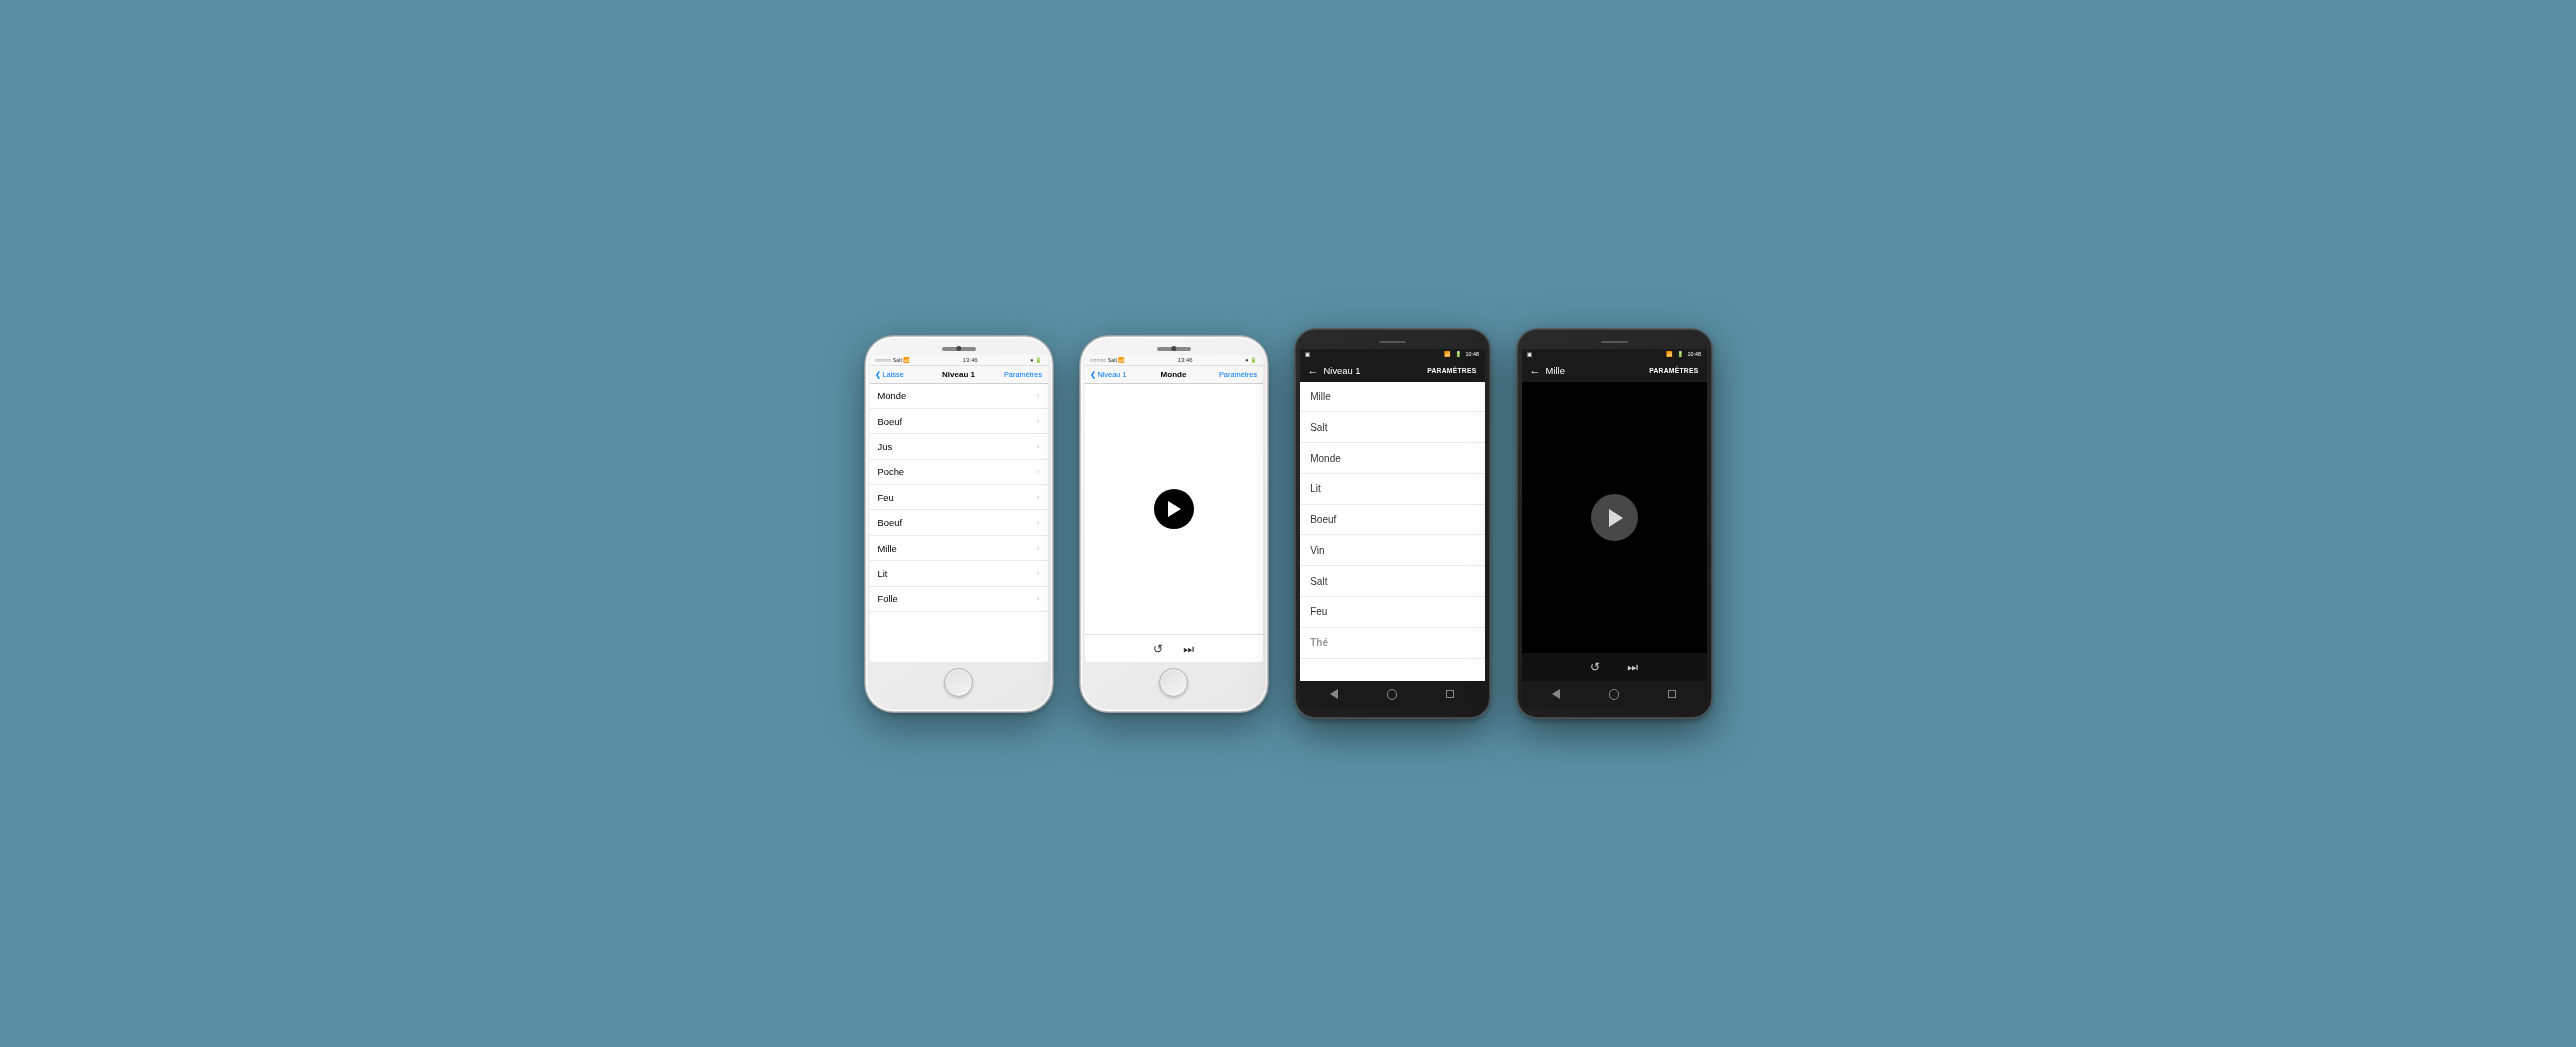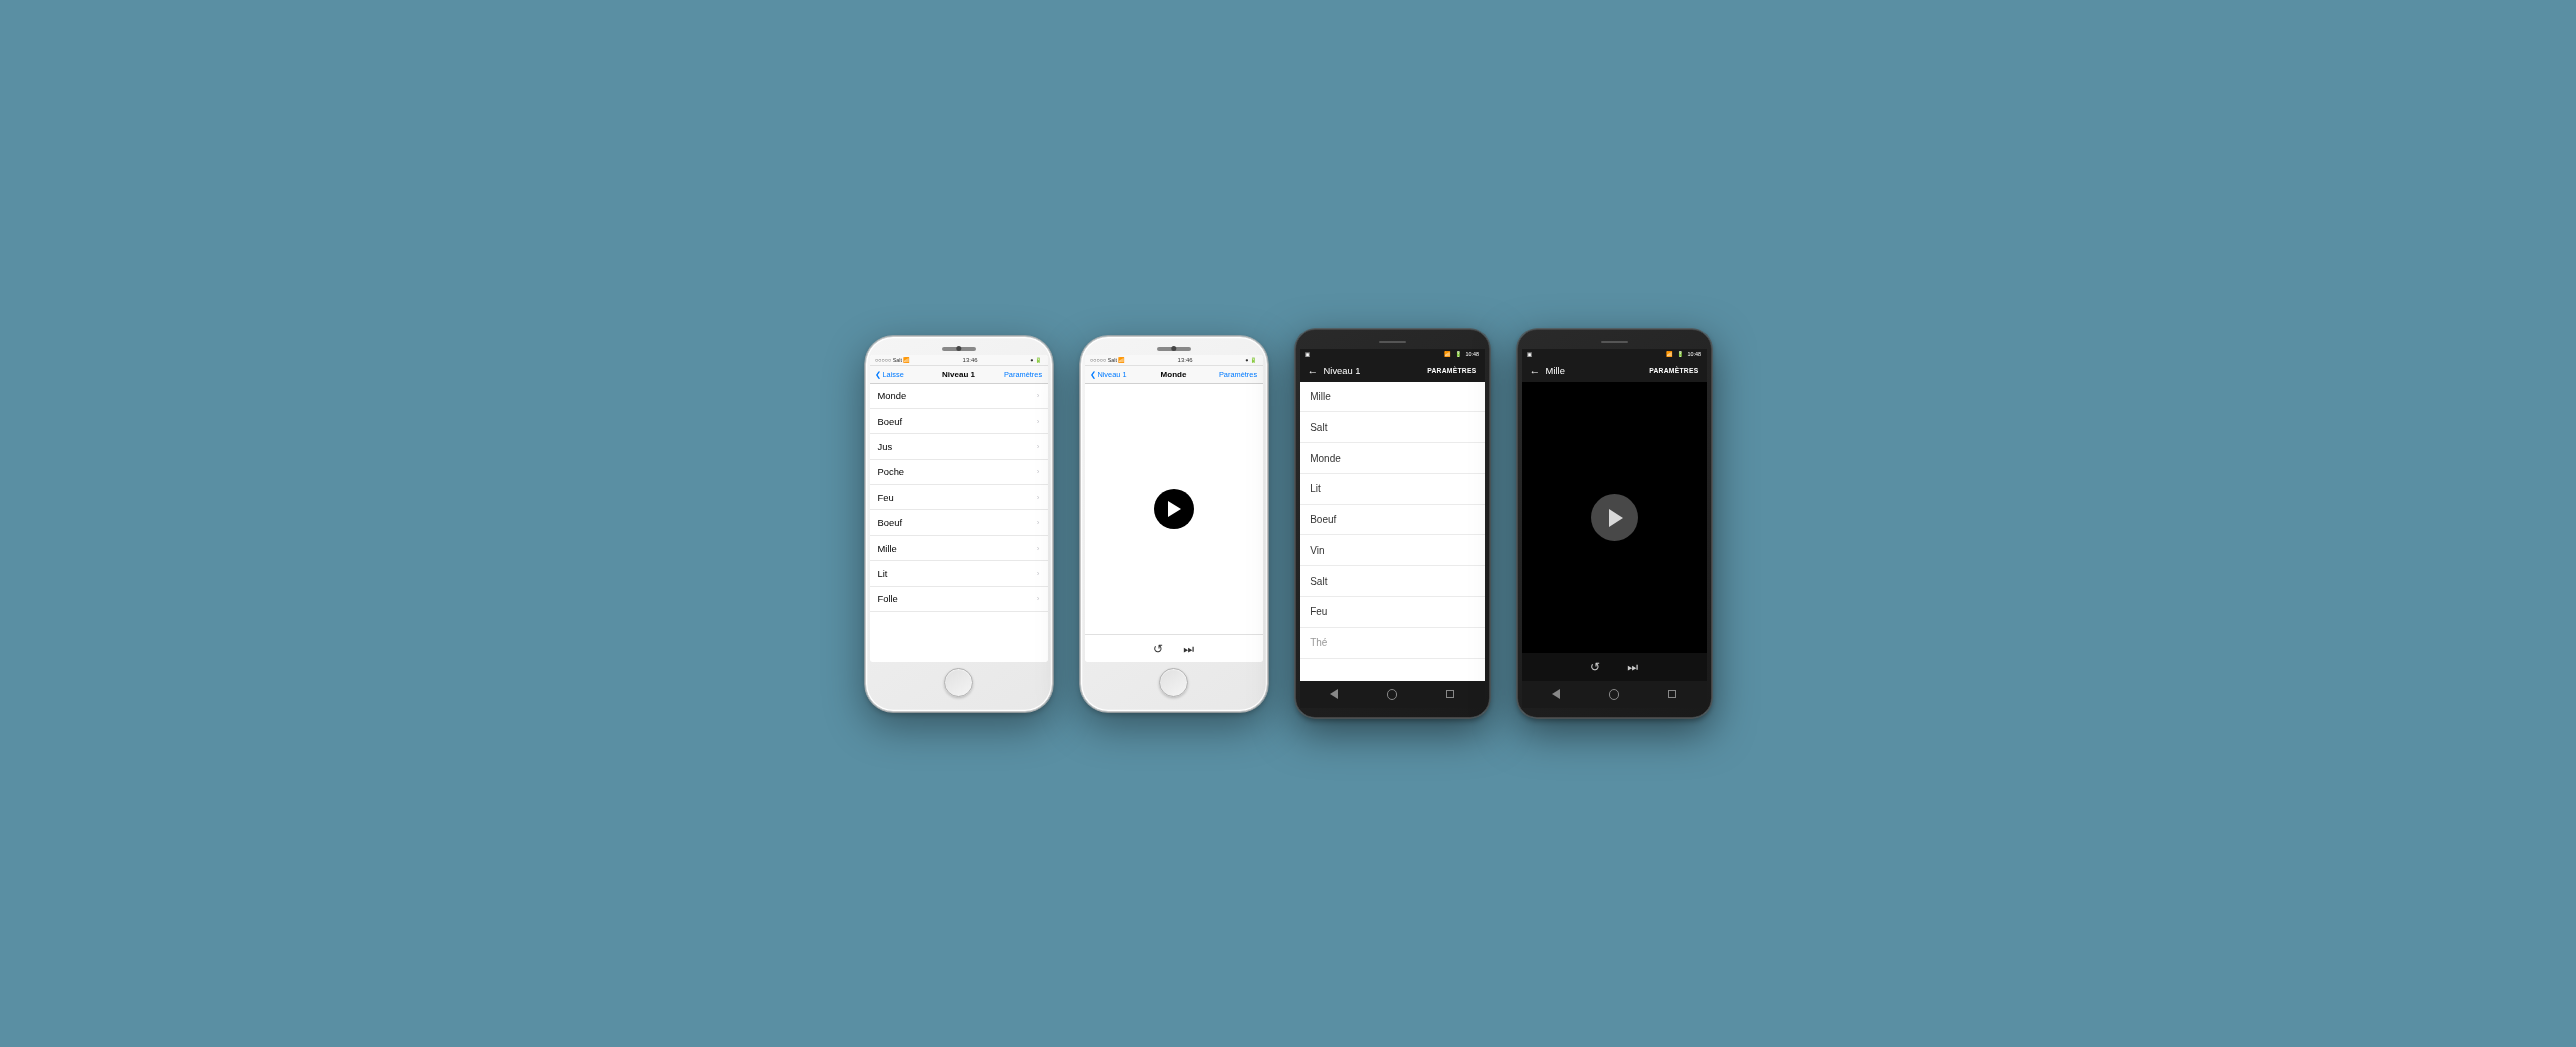--- a/index.html
+++ b/index.html
@@ -527,21 +527,21 @@
         </div>
         <div class="android-list-item">
           <span>Vin</span>
         </div>
         <div class="android-list-item">
           <span>Salt</span>
         </div>
         <div class="android-list-item">
           <span>Feu</span>
         </div>
-        <div class="android-list-item" style="border-bottom:0.7px solid #ebebeb; color:#999;">
+        <div class="android-list-item" style="border-bottom:0.7px solid #ebebeb; color:#999;font-weight:bold;">
           <span>Thé</span>
         </div>
       </div>
 
       <div class="android-bottom-nav">
         <div class="android-nav-btn">
           <div class="nav-back-triangle"></div>
         </div>
         <div class="android-nav-btn">
           <div class="nav-home-circle"></div>

